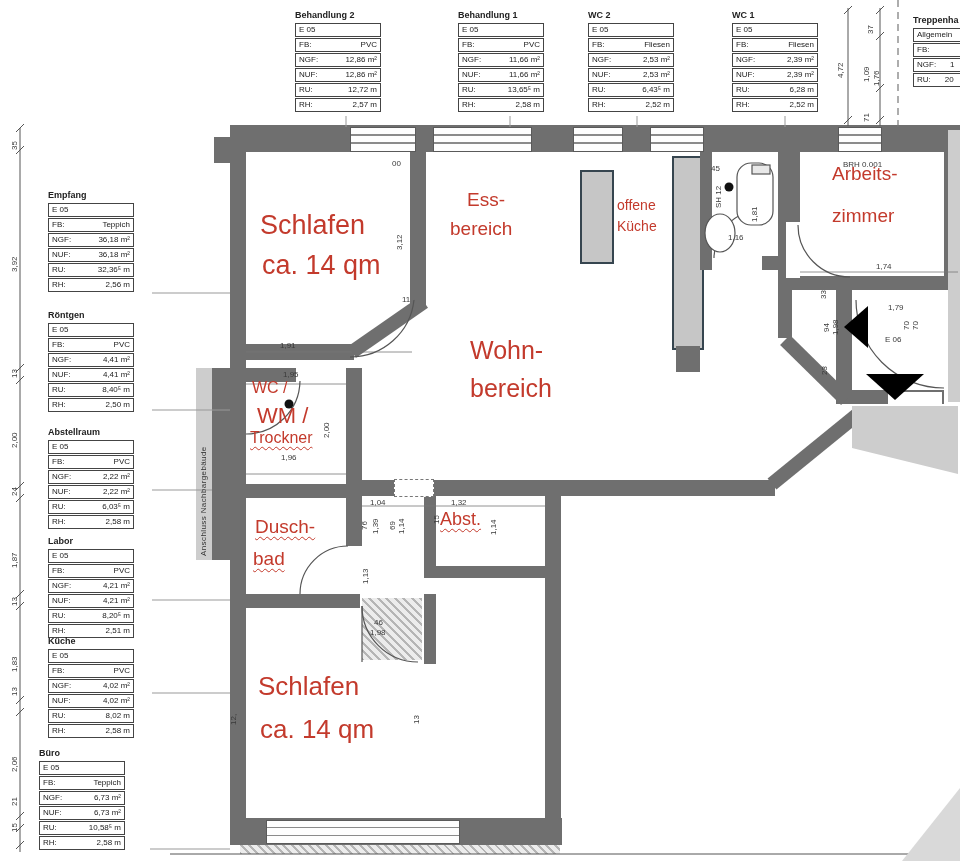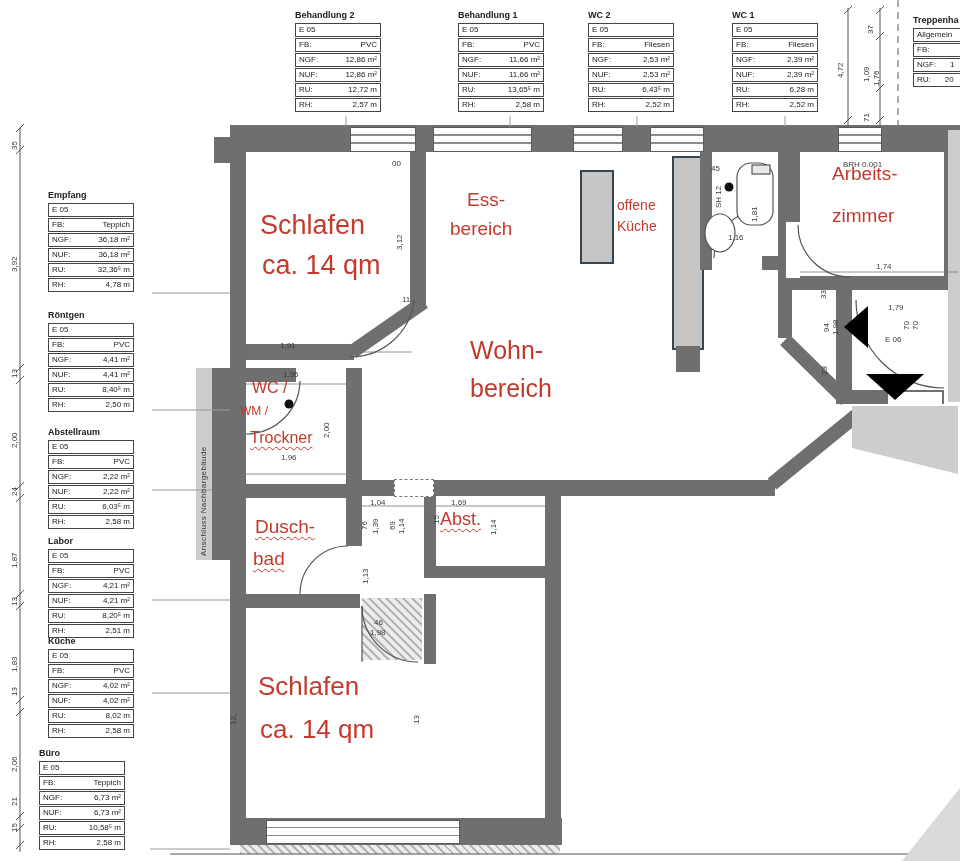--- a/index.html
+++ b/index.html
@@ -311,21 +311,21 @@
     <div class="rt-row">
         <span>NUF:</span>
         <span>36,18 m²</span>
       </div>
     <div class="rt-row">
         <span>RU:</span>
         <span>32,36⁵ m</span>
       </div>
     <div class="rt-row">
         <span>RH:</span>
-        <span>4,78 m</span>
+        <span>2,56 m</span>
       </div>
   </div>
   <div class="rtable" style="left:48px;top:310px">
     <div class="rt-title">Röntgen</div>
     <div class="rt-row">
         <span>E 05</span>
       </div>
     <div class="rt-row">
         <span>FB:</span>
         <span>PVC</span>
@@ -456,21 +456,21 @@
   <span class="ann" style="left:262px;top:252px;font-size:27px">ca. 14 qm</span>
   <span class="ann" style="left:467px;top:190px;font-size:19px">Ess-</span>
   <span class="ann" style="left:450px;top:219px;font-size:19px">bereich</span>
   <span class="ann" style="left:617px;top:198px;font-size:14px">offene</span>
   <span class="ann" style="left:617px;top:219px;font-size:14px">Küche</span>
   <span class="ann" style="left:832px;top:164px;font-size:19px">Arbeits-</span>
   <span class="ann" style="left:832px;top:206px;font-size:19px">zimmer</span>
   <span class="ann" style="left:470px;top:338px;font-size:25px">Wohn-</span>
   <span class="ann" style="left:470px;top:376px;font-size:25px">bereich</span>
   <span class="ann" style="left:252px;top:380px;font-size:16px">WC /</span>
-  <span class="ann" style="left:240px;top:405px;font-size:12px">WM /</span>
+  <span class="ann" style="left:257px;top:405px;font-size:22px">WM /</span>
   <span class="ann wavy" style="left:250px;top:430px;font-size:16px">Trockner</span>
   <span class="ann wavy" style="left:255px;top:517px;font-size:19px">Dusch-</span>
   <span class="ann wavy" style="left:253px;top:549px;font-size:19px">bad</span>
   <span class="ann wavy" style="left:440px;top:510px;font-size:18px">Abst.</span>
   <span class="ann" style="left:258px;top:673px;font-size:26px">Schlafen</span>
   <span class="ann" style="left:260px;top:716px;font-size:26px">ca. 14 qm</span>
 
   <span class="vlabel" style="left:199px;top:556px">Anschluss Nachbargebäude</span>
 
   <span class="dim dimv" style="left:10px;top:150px">35</span>
@@ -491,21 +491,21 @@
   <span class="dim dimv" style="left:862px;top:82px">1,09</span>
   <span class="dim dimv" style="left:872px;top:86px">1,76</span>
   <span class="dim dimv" style="left:862px;top:122px">71</span>
 
   <span class="dim" style="left:392px;top:159px">00</span>
   <span class="dim" style="left:402px;top:295px">11</span>
   <span class="dim" style="left:280px;top:341px">1,91</span>
   <span class="dim" style="left:283px;top:370px">1,95</span>
   <span class="dim" style="left:281px;top:453px">1,96</span>
   <span class="dim" style="left:370px;top:498px">1,04</span>
-  <span class="dim" style="left:451px;top:498px">1,69</span>
+  <span class="dim" style="left:451px;top:498px">1,32</span>
   <span class="dim" style="left:374px;top:618px">46</span>
   <span class="dim" style="left:370px;top:628px">1,98</span>
   <span class="dim" style="left:711px;top:164px">45</span>
   <span class="dim" style="left:728px;top:233px">1,16</span>
   <span class="dim" style="left:843px;top:160px">BRH 0.001</span>
   <span class="dim" style="left:876px;top:262px">1,74</span>
   <span class="dim" style="left:888px;top:303px">1,79</span>
   <span class="dim" style="left:885px;top:335px">E 06</span>
 
   <span class="dim dimv" style="left:395px;top:250px">3,12</span>

